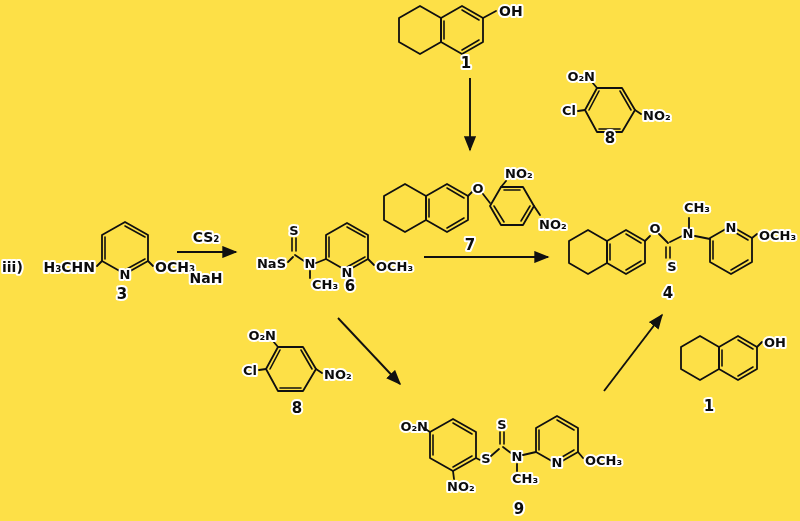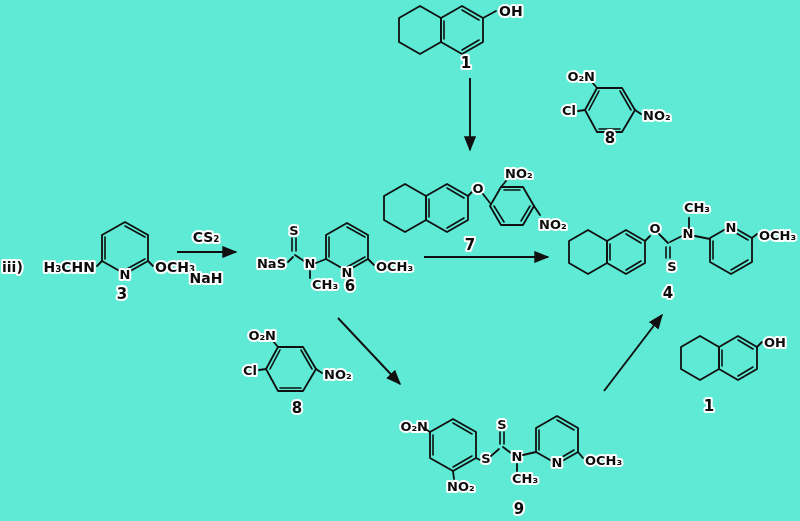--- a/index.html
+++ b/index.html
@@ -1,16 +1,16 @@
 <!DOCTYPE html>
 <html><head>
 <meta charset="utf-8">
 <style>
   html,body{margin:0;padding:0;background:#ffffff;}
-  .scheme-wrap{position:relative;width:800px;height:521px;background:#5eead4;overflow:hidden;}
+  .scheme-wrap{position:relative;width:800px;height:521px;background:#fde047;overflow:hidden;}
   svg{display:block;}
   .bond{stroke:#101010;stroke-width:1.8;fill:none;stroke-linecap:round;stroke-linejoin:round;}
   .dbond{stroke:#101010;stroke-width:1.6;fill:none;stroke-linecap:round;}
   .arrow{stroke:#101010;stroke-width:1.9;fill:none;}
   text{font-family:"DejaVu Sans","Liberation Sans",sans-serif;font-weight:bold;fill:#0c0c0c;
        paint-order:stroke;stroke:#ffffff;stroke-width:4px;stroke-linejoin:round;}
   .atom{font-size:13px;}
   .atom14{font-size:14px;}
   .num{font-size:15px;}
   .step{font-size:14px;}

